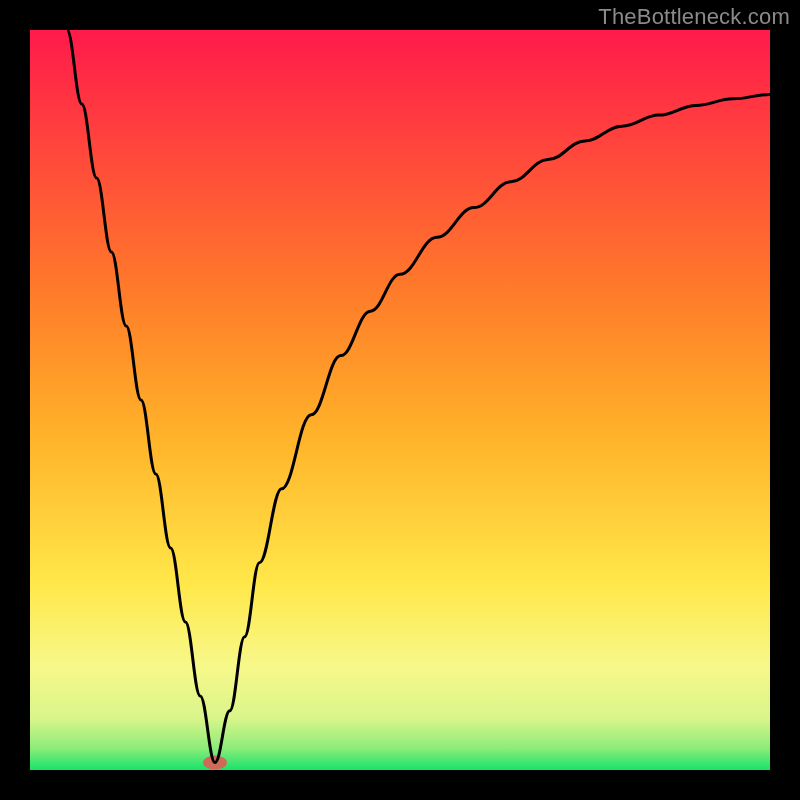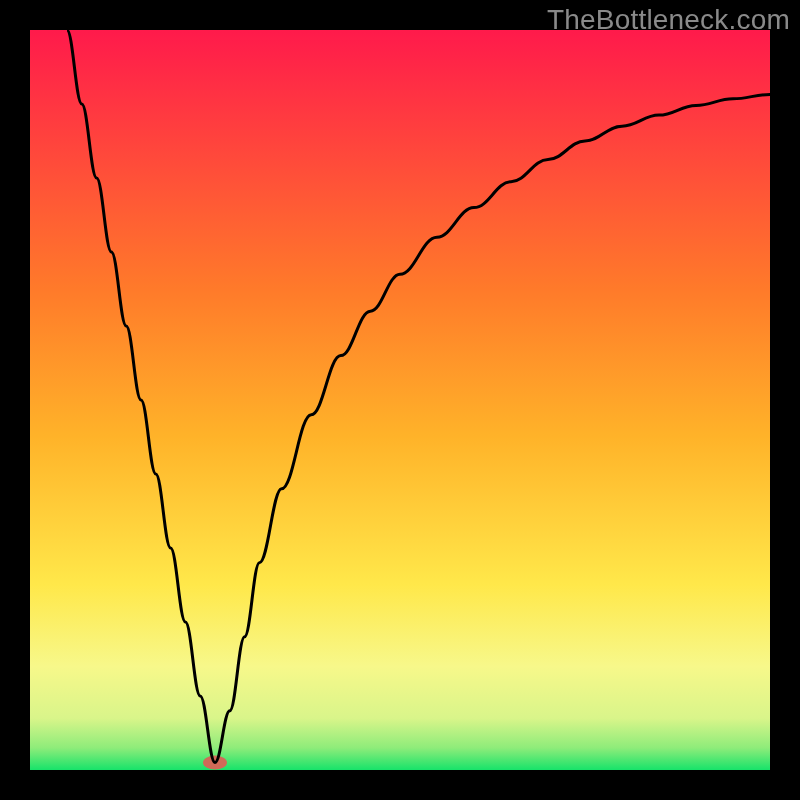--- a/index.html
+++ b/index.html
@@ -23,21 +23,21 @@
     left: 30px;
     top: 30px;
     width: 740px;
     height: 740px;
   }
   .watermark {
     position: absolute;
     top: 4px;
     right: 10px;
     font-family: Arial, Helvetica, sans-serif;
-    font-size: 28px;
+    font-size: 22px;
     color: #8a8a8a;
     letter-spacing: 0.2px;
   }
   svg { display: block; }
 </style>
 </head>
 <body>
 
 <div class="frame">
 

